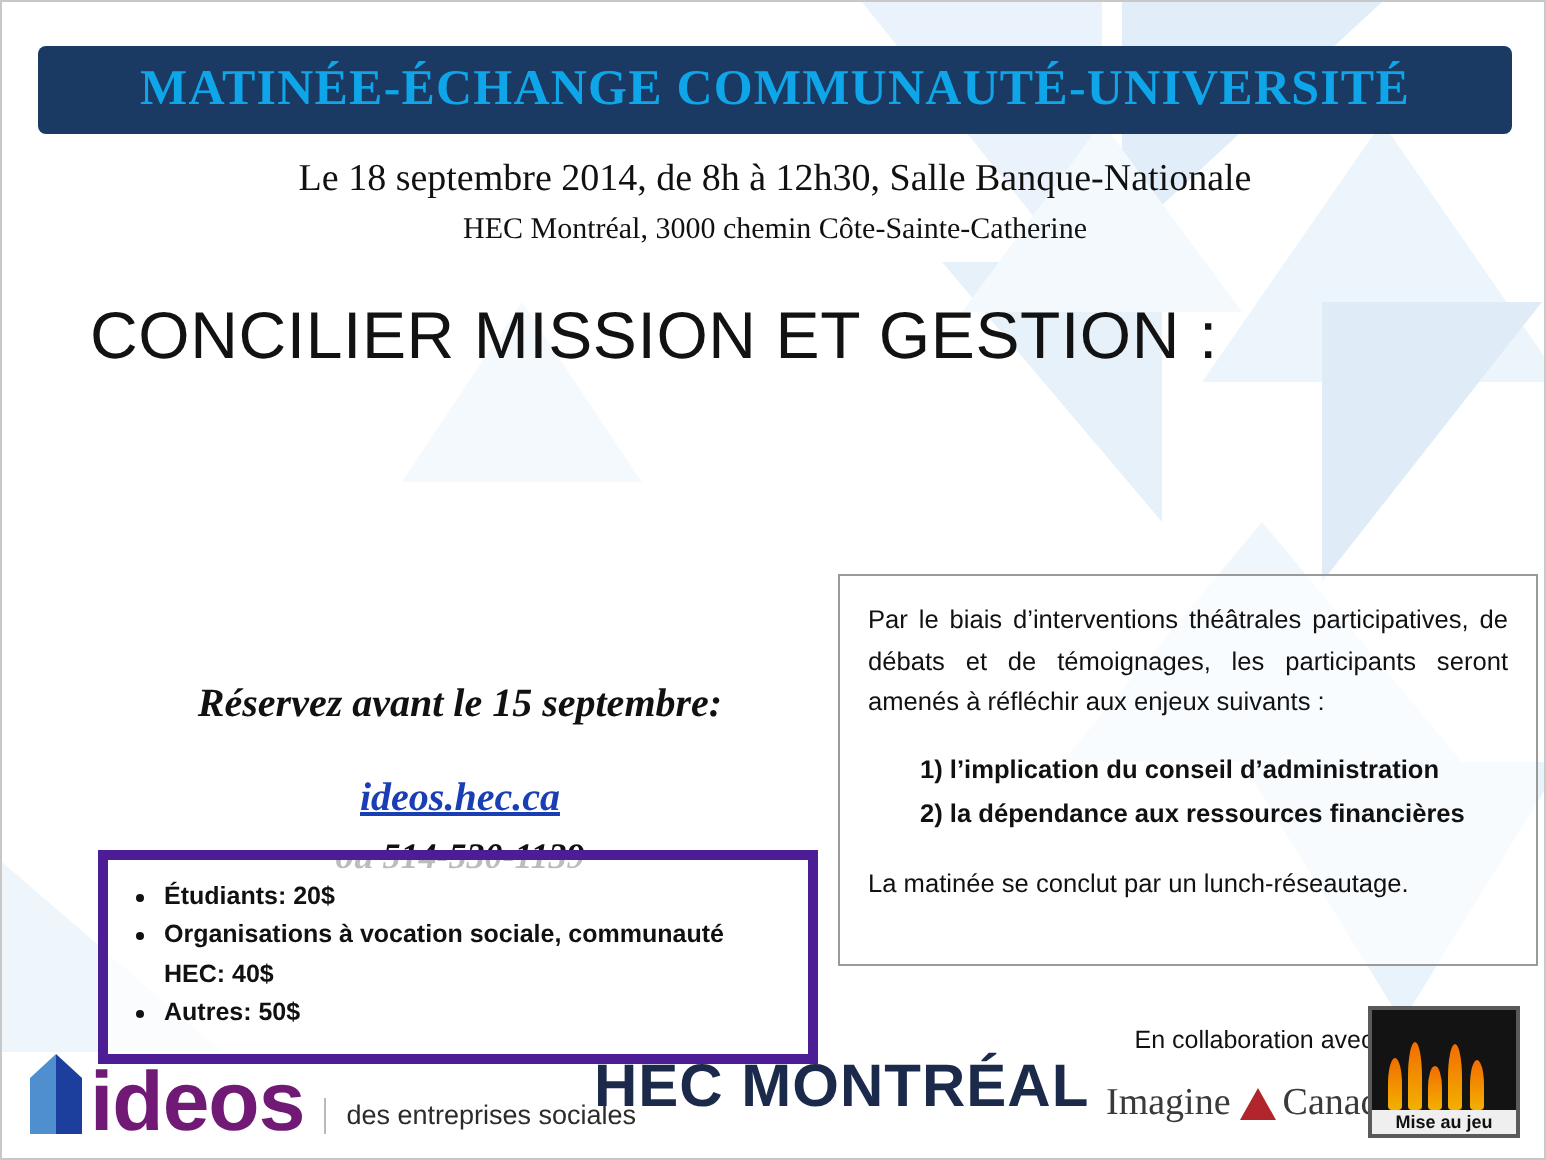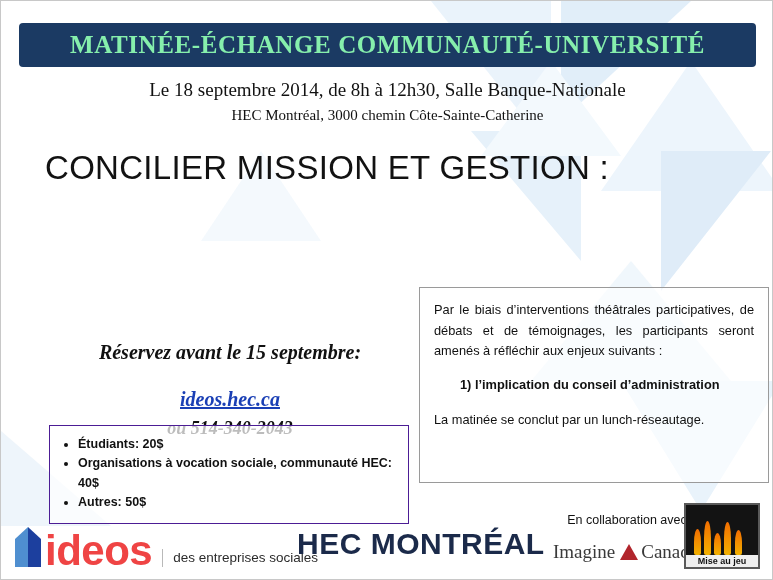--- a/index.html
+++ b/index.html
@@ -38,21 +38,21 @@
     left: 18px;
     width: 737px;
     height: 44px;
     background: #1b3a63;
     border-radius: 4px;
     display: flex;
     align-items: center;
     justify-content: center;
   }
   .header-title {
-    color: #86efac;
+    color: #0ea5e9;
     font-family: "Liberation Serif", serif;
     font-weight: bold;
     font-size: 25px;
     letter-spacing: 0.6px;
     white-space: nowrap;
   }
   
   .date-line {
     position: absolute;
     top: 78px;
@@ -126,21 +126,21 @@
     font-weight: bold;
     color: #111111;
   }
   
   .price-box {
     position: absolute;
     top: 424px;
     left: 48px;
     width: 360px;
     padding: 9px 12px 10px 14px;
-    border: 1px solid #4c1d95;
+    border: 5px solid #4c1d95;
     background: rgba(255,255,255,0.72);
     box-sizing: border-box;
   }
   .price-list {
     margin: 0;
     padding: 0 0 0 14px;
     list-style: disc;
   }
   .price-list li {
     font-size: 12.5px;
@@ -200,21 +200,21 @@
   .ideos-mark {
     width: 26px;
     height: 40px;
     margin-right: 4px;
     margin-bottom: 4px;
     position: relative;
   }
   .ideos-word {
     font-size: 42px;
     font-weight: bold;
-    color: #ef4444;
+    color: #701a75;
     line-height: 0.95;
     letter-spacing: -0.5px;
   }
   .ideos-tag {
     margin-left: 10px;
     margin-bottom: 4px;
     font-size: 13.5px;
     color: #2b2b2b;
     line-height: 1.32;
     border-left: 1px solid #b9b9b9;
@@ -318,35 +318,36 @@
   <div class="date-line">
     <span>Le </span><b>18 septembre</b><span> 2014, de </span><b>8h à 12h30</b><span>, Salle Banque-Nationale</span>
   </div>
   <div class="venue-line">HEC Montréal, 3000 chemin Côte-Sainte-Catherine</div>
 
   <div class="headline">CONCILIER MISSION ET GESTION :</div>
 
   <div class="reserve">
     <div class="reserve-line1">Réservez avant le 15 septembre:</div>
     <a class="reserve-link" href="#">ideos.hec.ca</a>
-    <span class="reserve-line3">ou 514-340-2043</span>
+    <span class="reserve-line3">ou 514-530-1139</span>
   </div>
 
   <div class="price-box">
     <ul class="price-list">
       <li>Étudiants: 20$</li>
       <li>Organisations à vocation sociale, communauté HEC: 40$</li>
       <li>Autres: 50$</li>
     </ul>
   </div>
 
   <div class="info-box">
     <div class="info-intro">Par le biais d’interventions théâtrales participatives, de débats et de témoignages, les participants seront amenés à réfléchir aux enjeux suivants :</div>
     <ul class="info-list">
       <li>1)  l’implication du conseil d’administration</li>
+      <li>2)  la dépendance aux ressources financières</li>
     </ul>
     <div class="info-outro">La matinée se conclut par un lunch-réseautage.</div>
   </div>
 
   <div class="footer">
 
     <div class="logo-ideos">
       <div class="ideos-mark">
         <svg width="26" height="40" viewBox="0 0 26 40" aria-hidden="true">
           <polygon points="13,0 26,12 26,40 13,40" fill="#1c3f9e"></polygon>

